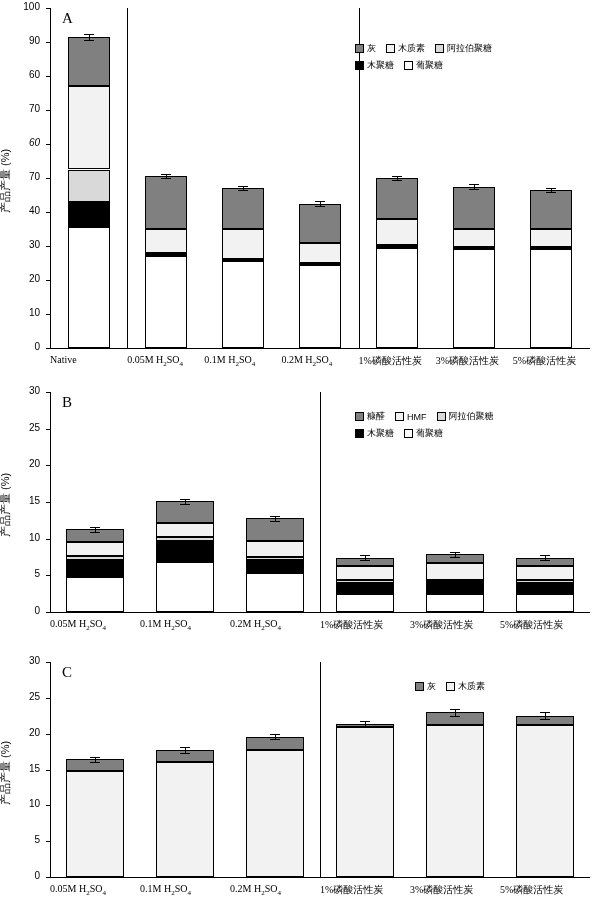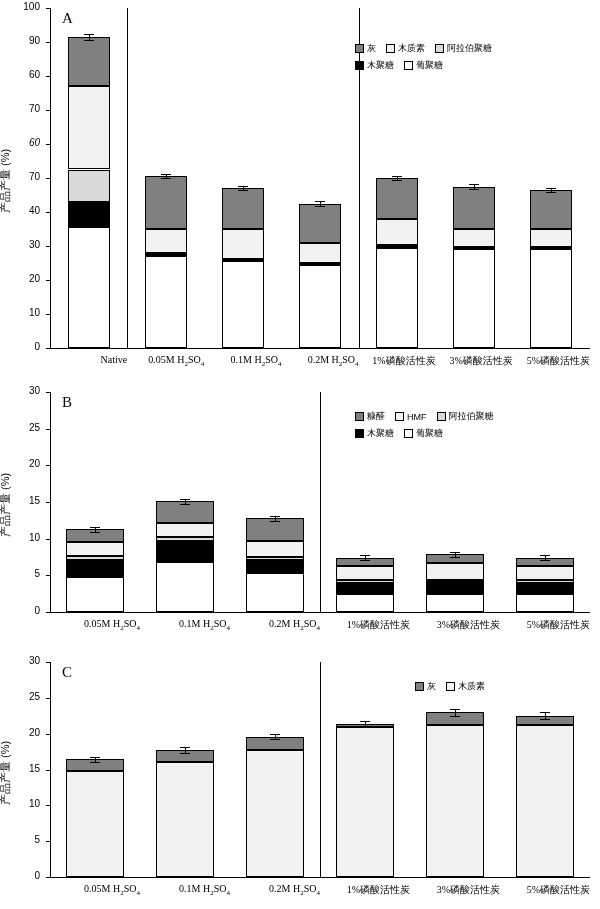--- a/index.html
+++ b/index.html
@@ -14,21 +14,21 @@
     transform:rotate(-90deg);
     transform-origin:left top;
     font-size:11px;
     white-space:nowrap;
     font-family:"Liberation Sans",sans-serif;
   }
   .axis-y{position:absolute;border-right:1px solid #000;}
   .axis-x{position:absolute;border-top:1px solid #000;}
   .tick{position:absolute;width:4px;border-top:1px solid #000;}
   .ytick-label{position:absolute;font-size:10px;text-align:right;width:26px;font-family:"Liberation Sans",sans-serif;}
-  .xtick-label{position:absolute;font-size:10px;text-align:right;font-family:"Liberation Serif",serif;white-space:nowrap;}
+  .xtick-label{position:absolute;font-size:10px;text-align:left;font-family:"Liberation Serif",serif;white-space:nowrap;}
   .bar{position:absolute;box-sizing:border-box;}
   .errbar{position:absolute;width:1px;background:#000;}
   .errcap{position:absolute;height:1px;background:#000;}
   .divider{position:absolute;width:1px;background:#000;}
   .panel-letter{position:absolute;font-size:15px;font-family:"Liberation Serif",serif;}
   .legend{position:absolute;font-size:9px;font-family:"Liberation Sans",sans-serif;}
   .legend-row{display:flex;align-items:center;margin-bottom:4px;}
   .legend-item{display:flex;align-items:center;margin-right:10px;}
   .swatch{width:9px;height:9px;border:1px solid #000;margin-right:3px;box-sizing:border-box;}
   .lbl{white-space:nowrap;}

